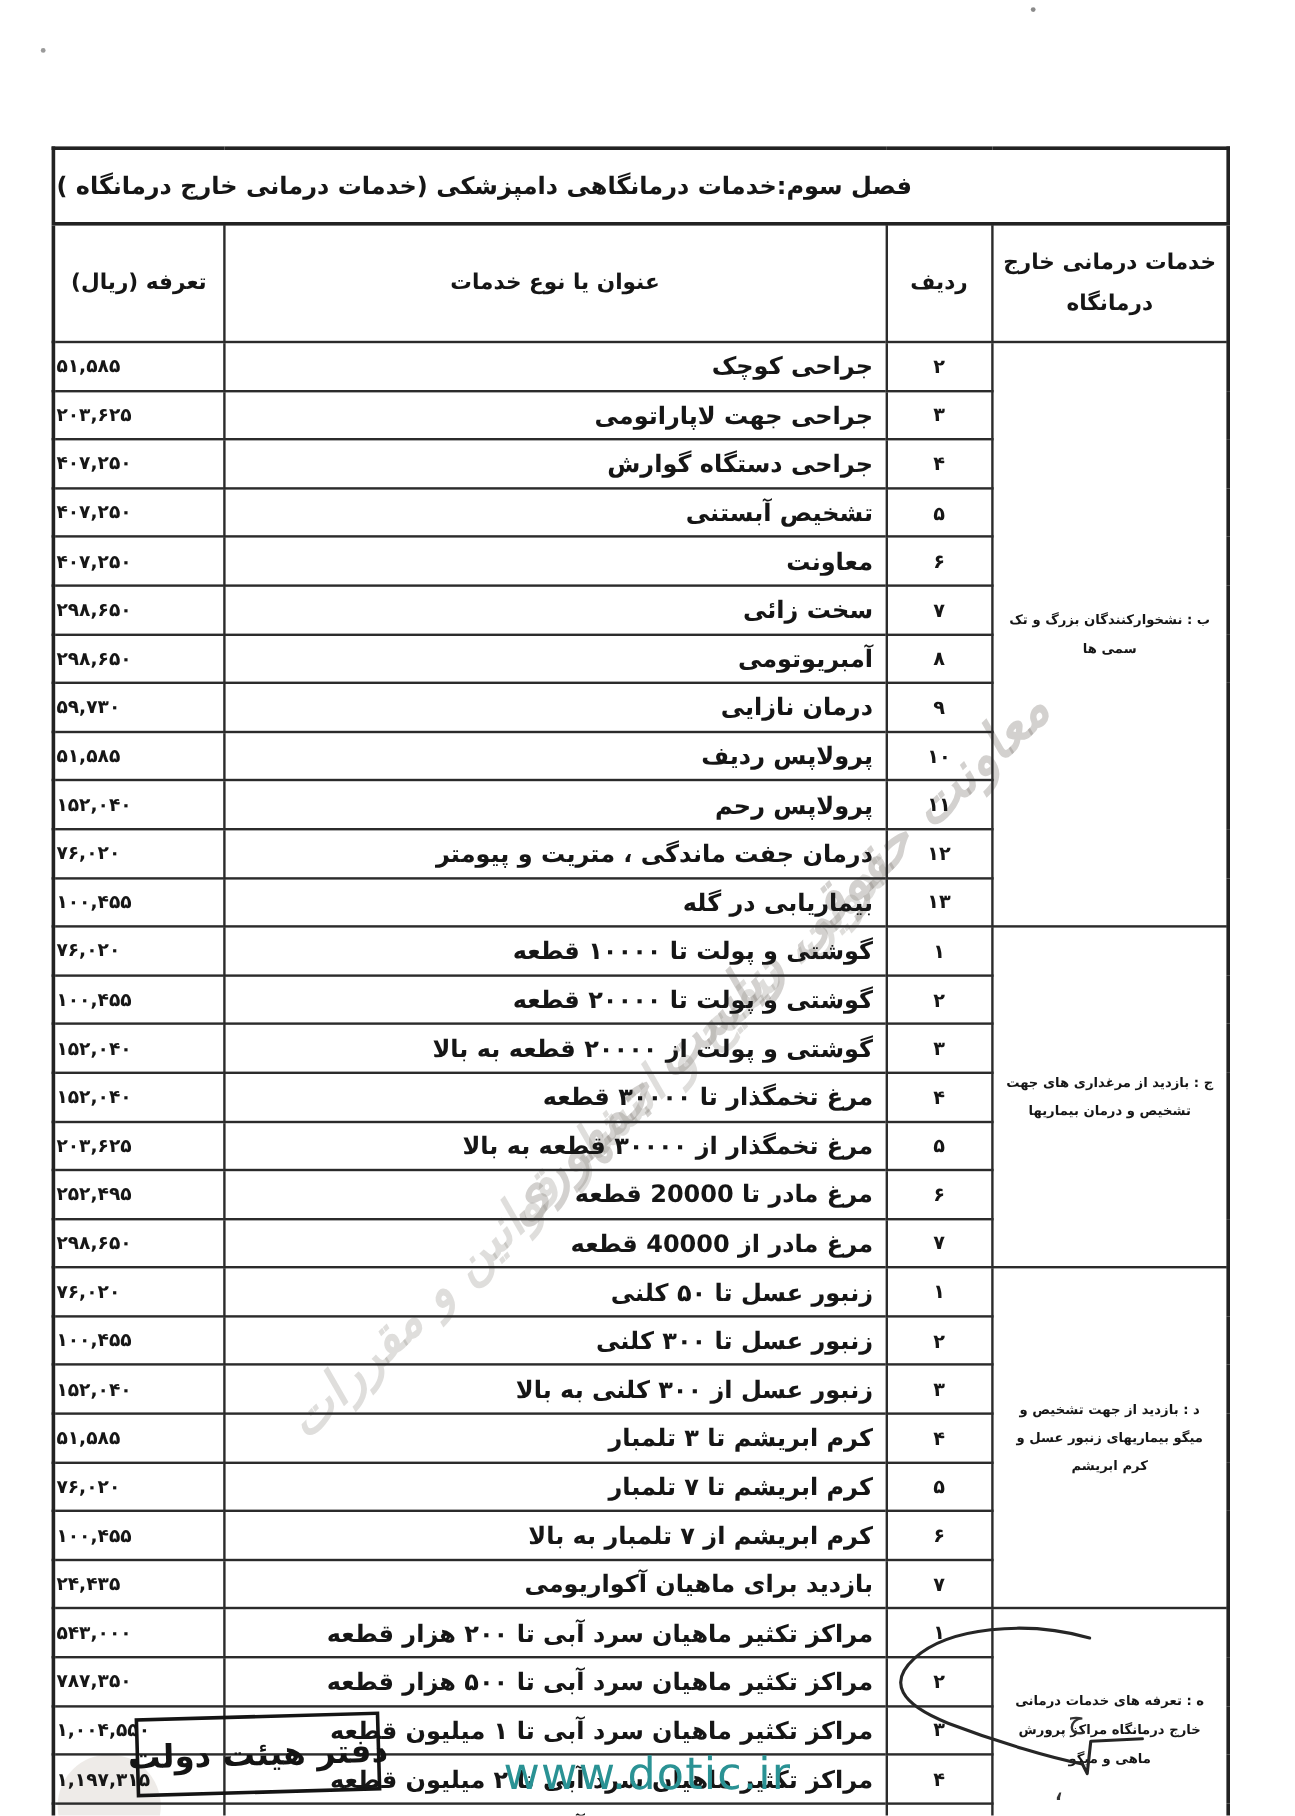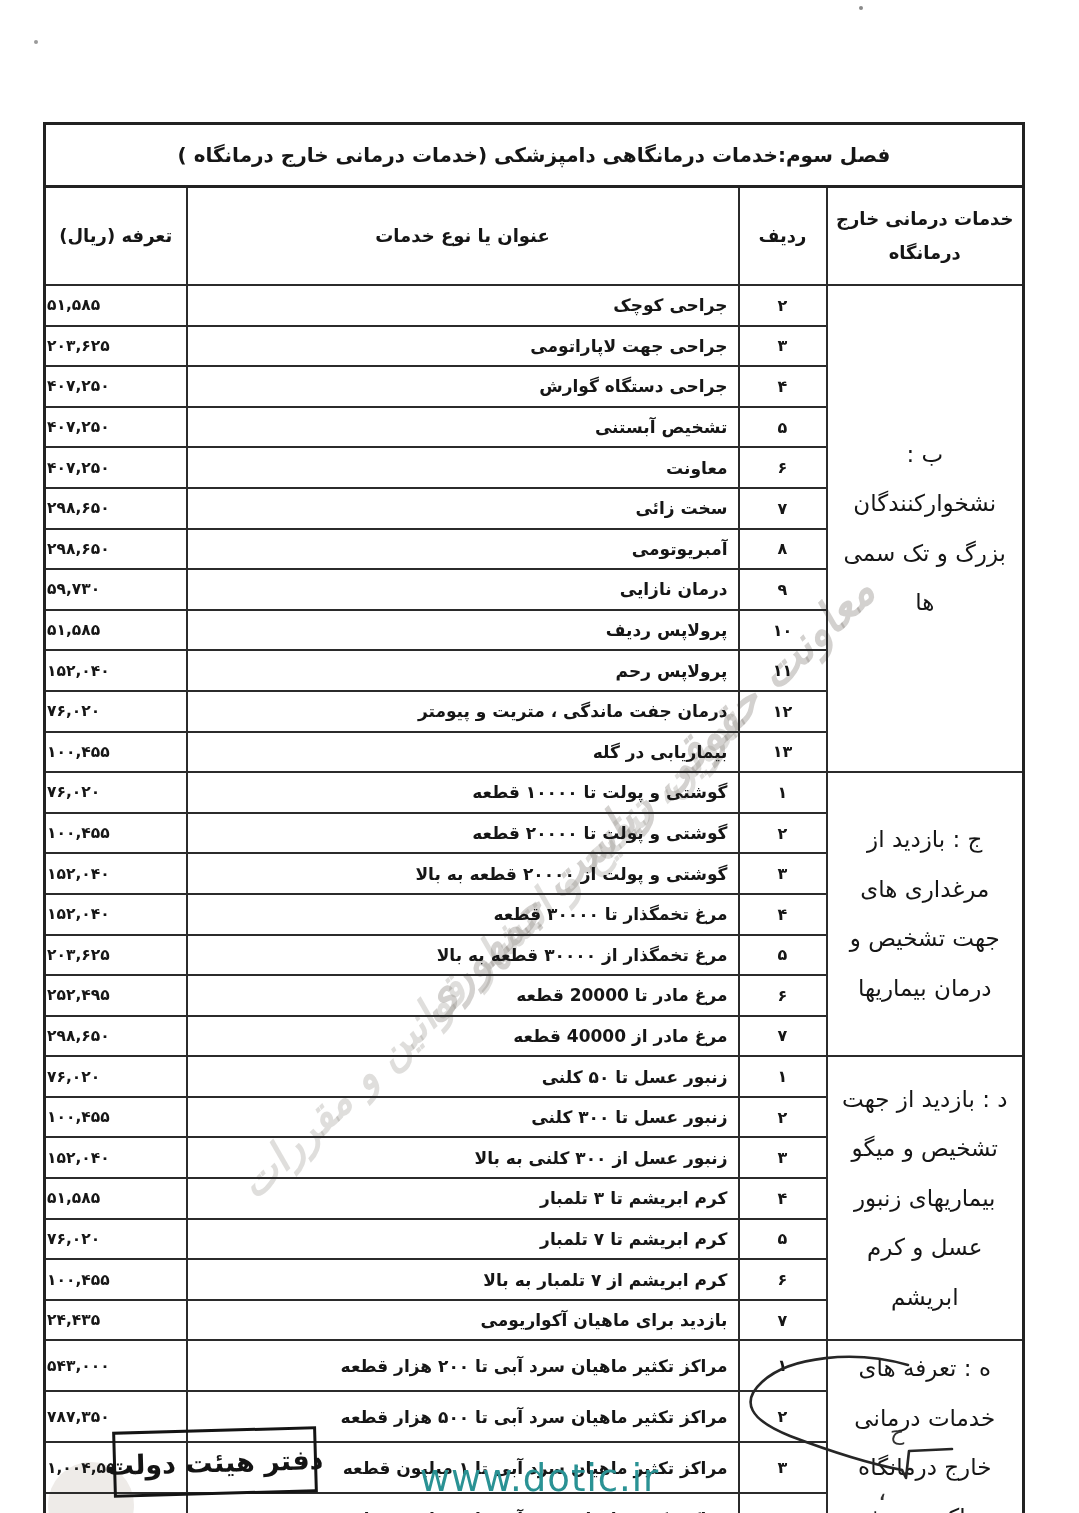--- a/index.html
+++ b/index.html
@@ -16,30 +16,30 @@
   .wm2{left:95px;top:930px;width:790px;text-align:center;font-size:42px;
     transform:rotate(-44deg);transform-origin:center;color:rgba(150,145,140,0.30);}
   .corner-blob{position:absolute;left:48px;top:1462px;width:86px;height:86px;
     border-radius:50%;background:rgba(205,198,190,0.35);z-index:1;}
 
   .table-wrap{position:absolute;left:43px;top:122px;z-index:2;direction:rtl;}
   table{border-collapse:collapse;table-layout:fixed;width:979px;background:transparent;}
   col.c-cat{width:197px;} col.c-no{width:88px;} col.c-svc{width:552px;} col.c-trf{width:142px;}
   th,td{border:2px solid #2b2b2b;background:transparent;}
   table{border:3px solid #222;}
-  th.title{height:58px;font-size:20px;font-weight:bold;text-align:center;
+  th.title{height:58px;font-size:20px;font-weight:bold;text-align:left;
     border-bottom:3px solid #222;}
   tr.cols th{height:96px;font-size:18px;font-weight:bold;text-align:center;
     vertical-align:middle;line-height:1.9;padding:0 6px;}
   tbody td{height:36.6px;vertical-align:middle;font-weight:bold;}
   td.no{text-align:center;font-size:16px;}
-  td.svc{text-align:right;padding:0 10px 0 4px;font-size:17px;}
+  td.svc{text-align:right;padding:0 10px 0 4px;font-size:20px;}
   td.trf{text-align:left;font-size:15.5px;}
-  td.cat{text-align:center;vertical-align:middle;font-size:23px;line-height:2.15;
-    padding:3px 8px;font-weight:normal;}
+  td.cat{text-align:center;vertical-align:middle;font-size:11px;line-height:2.15;
+    padding:3px 8px;font-weight:bold;}
 
   .stamp{position:absolute;left:113px;top:1429px;width:198px;height:60px;
     border:3.5px solid #141414;transform:rotate(-1.6deg);z-index:3;
     display:flex;align-items:center;justify-content:center;
     font-size:27px;font-weight:bold;color:#141414;direction:rtl;white-space:nowrap;}
   .website{position:absolute;left:0;top:1457px;width:1079px;text-align:center;
     z-index:3;font-size:37px;letter-spacing:1px;font-weight:500;}
   .marks{position:absolute;left:0;top:0;z-index:5;pointer-events:none;}
 </style>
 </head>

